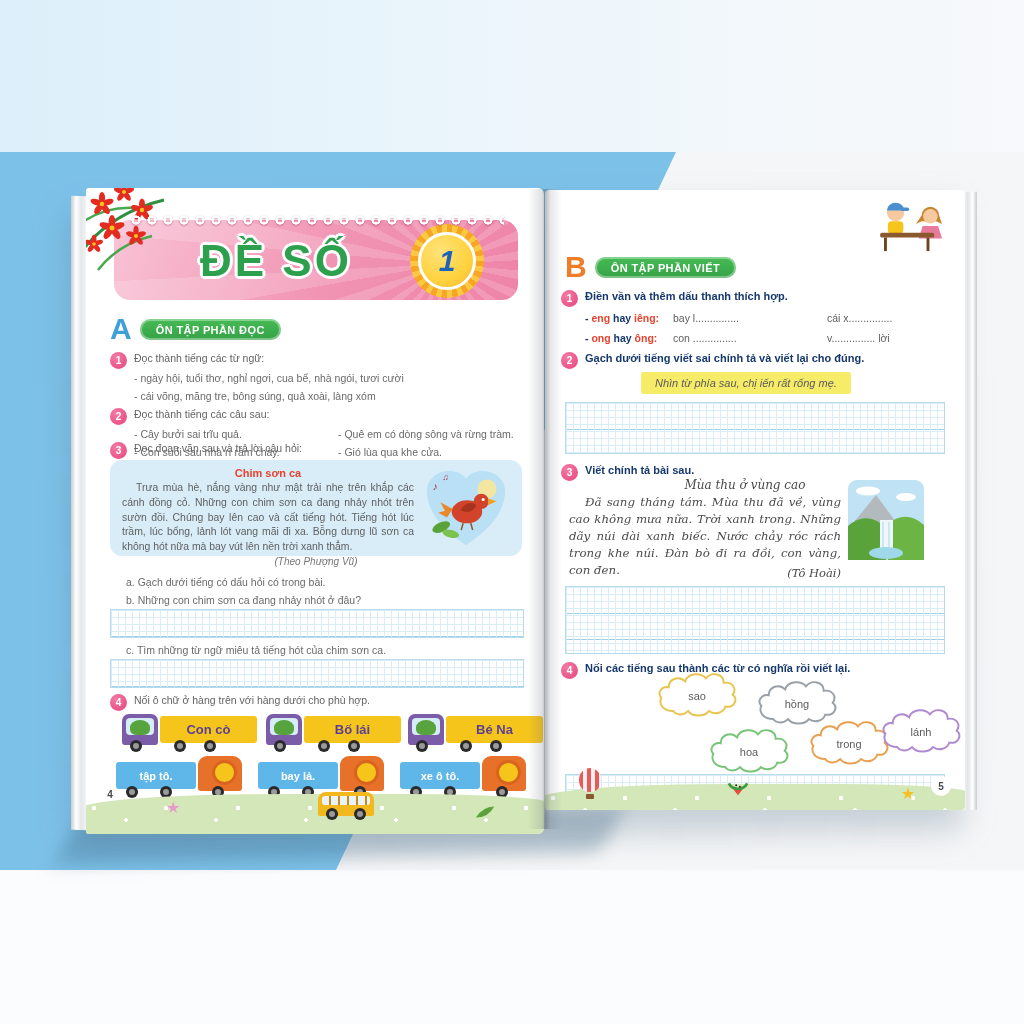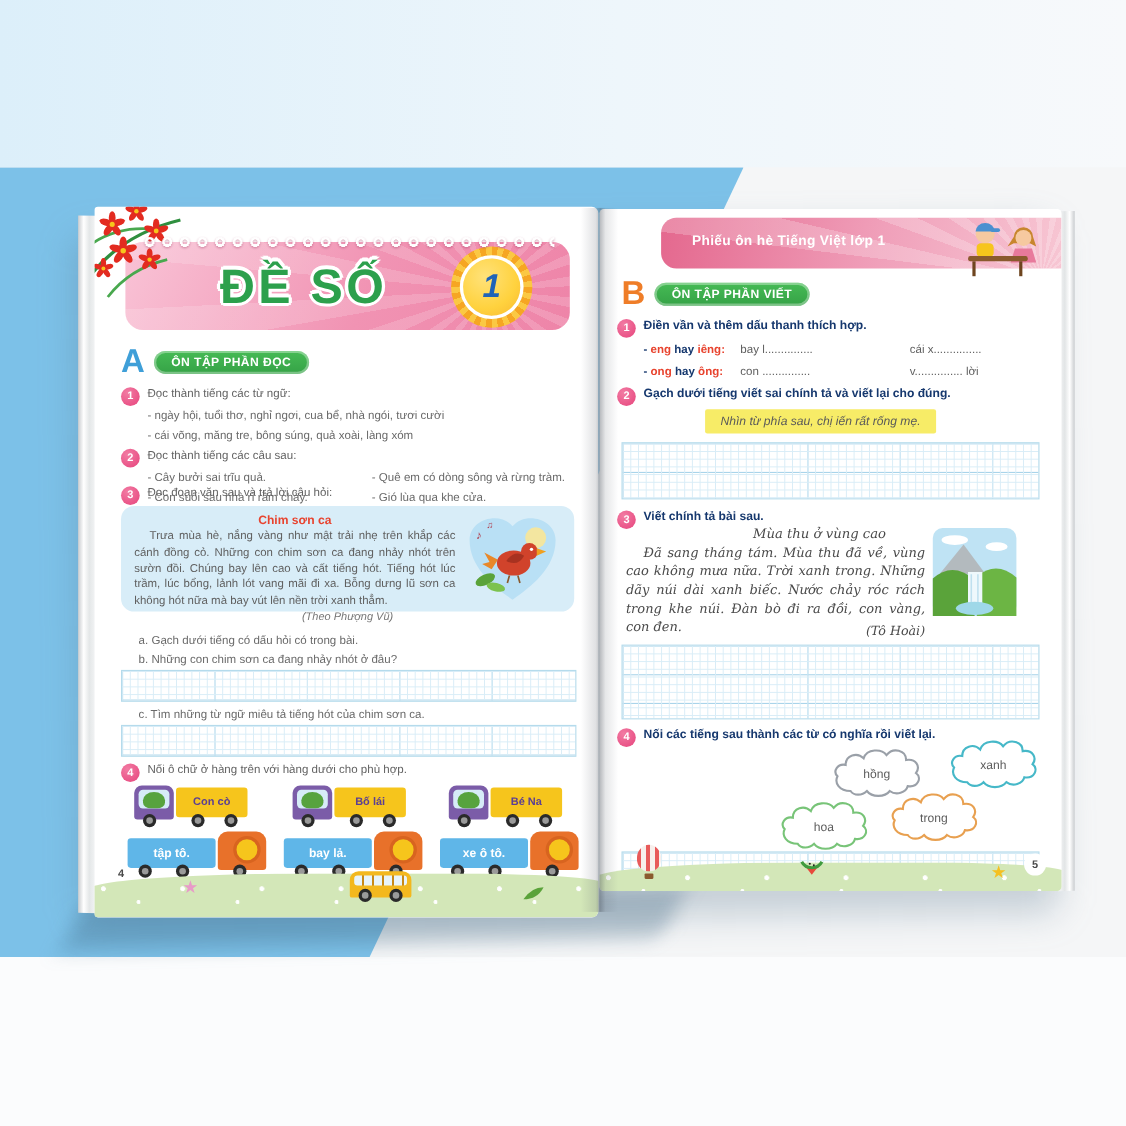--- a/index.html
+++ b/index.html
@@ -72,22 +72,22 @@
     border-radius:12px;padding:7px 12px 6px;box-sizing:border-box;}
   .passage .ptitle{text-align:center;color:#e8432e;font-weight:bold;font-size:11px;margin-bottom:2px;}
   .passage .pbody{color:#5f5f5f;font-size:10.4px;line-height:1.42;text-align:justify;text-indent:14px;}
   .passage .pauthor{text-align:center;color:#777;font-size:10px;font-style:italic;margin-top:1px;}
   .bird-art{float:right;width:88px;height:82px;margin:0 0 2px 8px;}
   
   .truck-top{position:absolute;width:128px;height:42px;}
   .cab-p{position:absolute;left:0;bottom:7px;width:36px;height:31px;background:#7b5ca8;border-radius:7px 7px 3px 3px;}
   .cab-p .win{position:absolute;left:4px;top:4px;width:28px;height:17px;background:#d6ecf7;border-radius:4px;overflow:hidden;}
   .cab-p .animal{display:block;width:20px;height:15px;background:#57a33e;border-radius:55% 55% 40% 40%;margin:2px auto 0;}
-  .trailer-y{position:absolute;left:38px;bottom:9px;width:65px;height:27px;background:#f6c51c;border-radius:3px;
-    color:#5b3f93;font-weight:bold;font-size:10px;display:flex;align-items:center;justify-content:center;}
+  .trailer-y{position:absolute;left:38px;bottom:9px;width:97px;height:27px;background:#f6c51c;border-radius:3px;
+    color:#5b3f93;font-weight:bold;font-size:13px;display:flex;align-items:center;justify-content:center;}
   .truck-bot{position:absolute;width:130px;height:44px;}
   .trailer-b{position:absolute;left:0;bottom:9px;width:80px;height:27px;background:#5fb6e8;border-radius:3px;
     color:#fff;font-weight:bold;font-size:11px;display:flex;align-items:center;justify-content:center;}
   .cab-o{position:absolute;left:82px;bottom:7px;width:44px;height:35px;background:#e8712a;border-radius:9px 9px 3px 3px;}
   .lion{position:absolute;right:5px;top:4px;width:19px;height:19px;background:#f6c51c;border:3px solid #d8641f;border-radius:50%;}
   .wh{position:absolute;bottom:0;width:12px;height:12px;background:#2a2a2a;border-radius:50%;}
   .wh::after{content:"";position:absolute;inset:3px;background:#9a9a9a;border-radius:50%;}
   
   .grass{position:absolute;left:-4px;right:-4px;bottom:0;height:40px;
     background:#d3e7b8;border-radius:45% 30% 0 0/14px 9px;
@@ -300,23 +300,20 @@
     <span class="wh" style="left:8px;bottom:-4px;"></span>
       <span class="wh" style="left:36px;bottom:-4px;"></span>
   </div>
   <div class="pagenum" style="left:14px;top:596px;background:transparent;">4</div>
 </div>
 
 <div class="spine"></div>
 
 <div class="page page-right">
 
-  <div class="banner-r">
-    <span class="btext">Phiếu ôn hè Tiếng Việt lớp 1</span>
-  </div>
 
   <svg class="abs" style="left:328px;top:6px;width:80px;height:58px;z-index:2;" viewBox="0 0 80 60">
     <circle cx="22" cy="17" r="9" fill="#f6c9a0"></circle>
     <path d="M13 15 a9 8 0 0 1 18 0 z" fill="#4a90d0"></path>
     <rect x="27" y="12" width="9" height="3.4" rx="1.7" fill="#4a90d0"></rect>
     <rect x="14" y="26" width="16" height="13" rx="4" fill="#f6c51c"></rect>
     <path d="M49 20 a9 9 0 0 1 18 0 l3 9 -6 -3 -15 0 -6 3 z" fill="#c8862e"></path>
     <circle cx="58" cy="21" r="7.5" fill="#f6c9a0"></circle>
     <path d="M50 31 h16 l4 13 h-24 z" fill="#e87a9c"></path>
     <rect x="6" y="38" width="56" height="5" rx="2" fill="#8a5a2e"></rect>
@@ -375,43 +372,49 @@
   <div class="abs cursive" style="left:110px;top:288px;width:180px;text-align:center;font-size:12px;">Mùa thu ở vùng cao</div>
   <div class="abs cursive" style="left:24px;top:304px;width:272px;font-size:11.8px;line-height:1.45;text-align:justify;text-indent:16px;">Đã sang tháng tám. Mùa thu đã về, vùng cao không mưa nữa. Trời xanh trong. Những dãy núi dài xanh biếc. Nước chảy róc rách trong khe núi. Đàn bò đi ra đồi, con vàng, con đen.</div>
   <div class="abs cursive" style="left:24px;top:376px;width:272px;text-align:right;font-size:11.5px;">(Tô Hoài)</div>
   <div class="grid" style="left:20px;top:396px;width:378px;height:66px;"></div>
 
   <div class="exrow" style="left:16px;top:472px;">
     <span class="exnum">4</span>
     <span class="rtext">Nối các tiếng sau thành các từ có nghĩa rồi viết lại.</span>
   </div>
 
+  <div class="cloud" style="left: 104px; top: 478px; color: rgb(230, 196, 78);">
+    <svg viewBox="0 0 120 70">
+        <path d="M28 58 C14 58 8 48 12 40 C6 34 12 24 22 26 C22 14 36 10 44 18 C48 6 66 6 72 14 C80 4 96 8 96 20 C108 18 114 28 108 36 C116 42 110 54 98 52 C96 60 84 64 76 58 C70 66 54 66 48 58 C42 64 32 64 28 58 Z" fill="#fff" stroke="currentColor" stroke-width="2.6"></path>
+      </svg>
+    <span class="clabel">sao</span>
+  </div>
   <div class="cloud" style="left: 204px; top: 486px; color: rgb(154, 160, 168);">
     <svg viewBox="0 0 120 70">
         <path d="M28 58 C14 58 8 48 12 40 C6 34 12 24 22 26 C22 14 36 10 44 18 C48 6 66 6 72 14 C80 4 96 8 96 20 C108 18 114 28 108 36 C116 42 110 54 98 52 C96 60 84 64 76 58 C70 66 54 66 48 58 C42 64 32 64 28 58 Z" fill="#fff" stroke="currentColor" stroke-width="2.6"></path>
       </svg>
     <span class="clabel">hồng</span>
   </div>
-  <div class="cloud" style="left: 310px; top: 478px; color: rgb(70, 184, 200);">
-    <svg viewBox="0 0 120 70">
-        <path d="M28 58 C14 58 8 48 12 40 C6 34 12 24 22 26 C22 14 36 10 44 18 C48 6 66 6 72 14 C80 4 96 8 96 20 C108 18 114 28 108 36 C116 42 110 54 98 52 C96 60 84 64 76 58 C70 66 54 66 48 58 C42 64 32 64 28 58 Z" fill="#fff" stroke="currentColor" stroke-width="2.6"></path>
-      </svg>
-    <span class="clabel">xanh</span>
-  </div>
   <div class="cloud" style="left: 156px; top: 534px; color: rgb(120, 196, 120);">
     <svg viewBox="0 0 120 70">
         <path d="M28 58 C14 58 8 48 12 40 C6 34 12 24 22 26 C22 14 36 10 44 18 C48 6 66 6 72 14 C80 4 96 8 96 20 C108 18 114 28 108 36 C116 42 110 54 98 52 C96 60 84 64 76 58 C70 66 54 66 48 58 C42 64 32 64 28 58 Z" fill="#fff" stroke="currentColor" stroke-width="2.6"></path>
       </svg>
     <span class="clabel">hoa</span>
   </div>
   <div class="cloud" style="left: 256px; top: 526px; color: rgb(232, 160, 80);">
     <svg viewBox="0 0 120 70">
         <path d="M28 58 C14 58 8 48 12 40 C6 34 12 24 22 26 C22 14 36 10 44 18 C48 6 66 6 72 14 C80 4 96 8 96 20 C108 18 114 28 108 36 C116 42 110 54 98 52 C96 60 84 64 76 58 C70 66 54 66 48 58 C42 64 32 64 28 58 Z" fill="#fff" stroke="currentColor" stroke-width="2.6"></path>
       </svg>
     <span class="clabel">trong</span>
+  </div>
+  <div class="cloud" style="left: 328px; top: 514px; color: rgb(176, 138, 208);">
+    <svg viewBox="0 0 120 70">
+        <path d="M28 58 C14 58 8 48 12 40 C6 34 12 24 22 26 C22 14 36 10 44 18 C48 6 66 6 72 14 C80 4 96 8 96 20 C108 18 114 28 108 36 C116 42 110 54 98 52 C96 60 84 64 76 58 C70 66 54 66 48 58 C42 64 32 64 28 58 Z" fill="#fff" stroke="currentColor" stroke-width="2.6"></path>
+      </svg>
+    <span class="clabel">lánh</span>
   </div>
 
   <div class="grid" style="left:20px;top:584px;width:378px;height:40px;"></div>
 
   <div class="grass" style="height:26px;">
     <span class="star" style="right:54px;top:2px;color:#f5c021;">★</span>
   </div>
   <div class="abs" style="left:34px;top:578px;width:22px;height:32px;">
     <div style="width:22px;height:24px;border-radius:50% 50% 46% 46%;background:repeating-linear-gradient(90deg,#e85a5a 0 4px,#f7efec 4px 8px);"></div>
     <div style="width:8px;height:5px;background:#8a5a2e;margin:2px auto 0;border-radius:1px;"></div>

